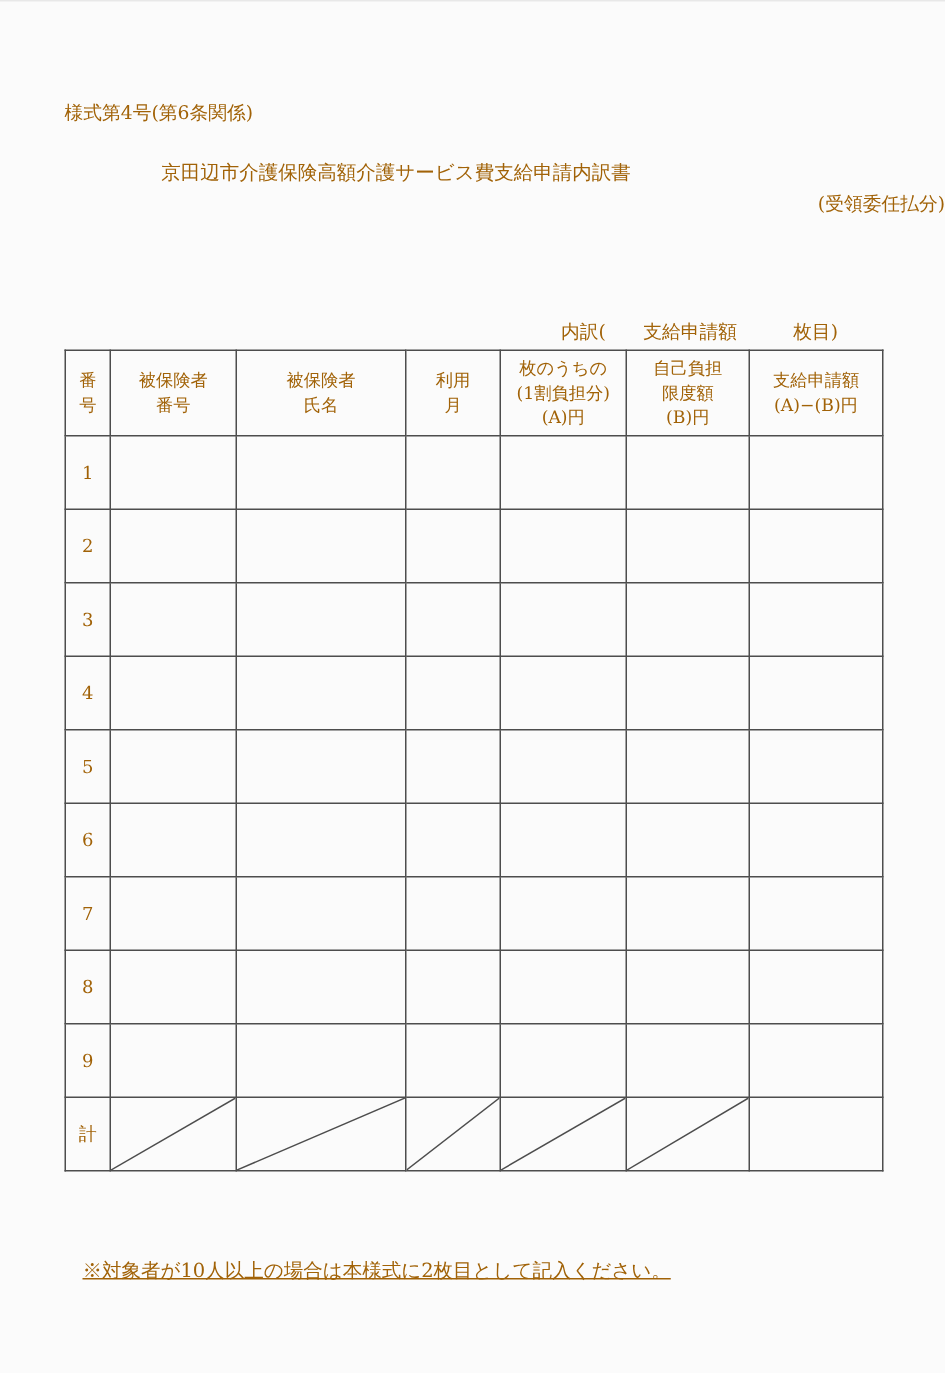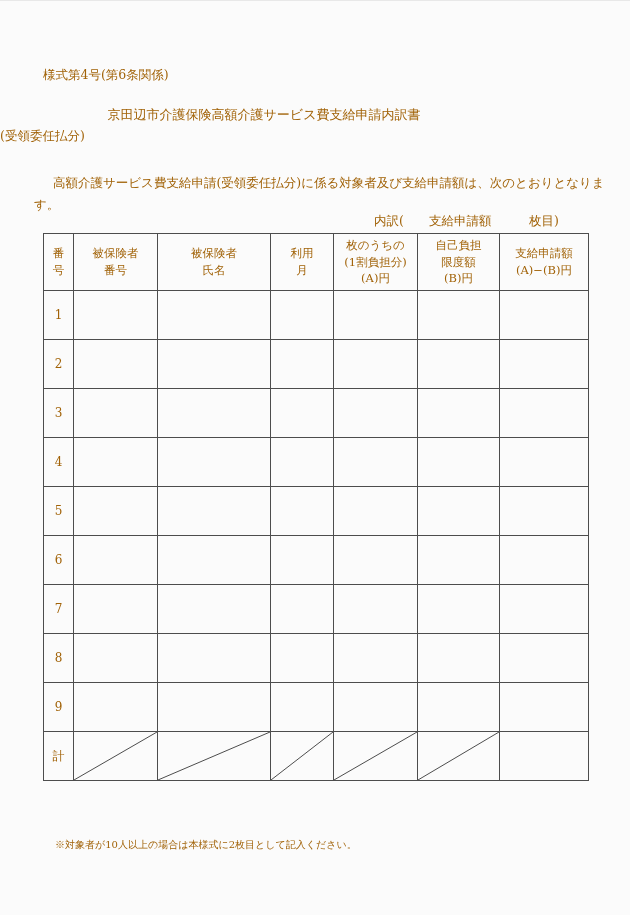--- a/index.html
+++ b/index.html
@@ -7,50 +7,49 @@
     position:relative;
     width:630px; height:915px;
     margin:1px auto;
     background:#fbfbfb;
     color:#a16207;
     font-family:"DejaVu Serif","Liberation Serif",serif;
     overflow:hidden;
   }
   .form-number { position:absolute; left:43px; top:66px; font-size:12.5px; }
   .doc-title   { position:absolute; left:0; top:105px; width:528px; text-align:center; font-size:13px; }
-  .doc-subtitle{ position:absolute; left:0; top:127px; width:630px; text-align:left; font-size:12.5px; }
+  .doc-subtitle{ position:absolute; left:0; top:127px; width:630px; text-align:right; font-size:12.5px; }
   .body-text   { position:absolute; left:34px; top:158px; width:578px;
                  font-size:12.5px; line-height:22px; text-indent:19px; text-align:left; }
   .sheet-counter { position:absolute; left:374px; top:212px; font-size:12.5px; white-space:pre; }
   table.grid {
     position:absolute; left:43px; top:232px;
     width:545px; border-collapse:collapse; table-layout:fixed;
   }
   table.grid th, table.grid td { border:1px solid #4d4d4d; padding:0; }
   table.grid thead tr { height:57px; }
   table.grid tbody tr { height:49px; }
   table.grid th {
     font-weight:normal; font-size:11.5px; text-align:center; vertical-align:middle;
     white-space:pre-line; line-height:1.45;
   }
   th.th-no { line-height:2.35; }
   td.rowno { text-align:center; vertical-align:middle; font-size:12px; }
   td.diag { position:relative; }
   td.diag svg { position:absolute; left:0; top:0; width:100%; height:100%; display:block; }
-  .footnote { position:absolute; left:55px; top:837px; font-size:10px; }
+  .footnote { position:absolute; left:55px; top:837px; font-size:13px;text-decoration:underline; }
 </style>
 </head>
 <body>
 
 <div class="page">
 
   <div class="form-number">様式第4号(第6条関係)</div>
   <div class="doc-title">京田辺市介護保険高額介護サービス費支給申請内訳書</div>
   <div class="doc-subtitle">(受領委任払分)</div>
-  <p class="body-text">高額介護サービス費支給申請(受領委任払分)に係る対象者及び支給申請額は、次のとおりとなります。</p>
   <div class="sheet-counter">内訳(　　支給申請額　　　枚目)</div>
 
   <table class="grid">
     <colgroup>
       <col style="width:30px">
         <col style="width:84px">
         <col style="width:113px">
         <col style="width:63px">
       <col style="width:84px">
         <col style="width:82px">

